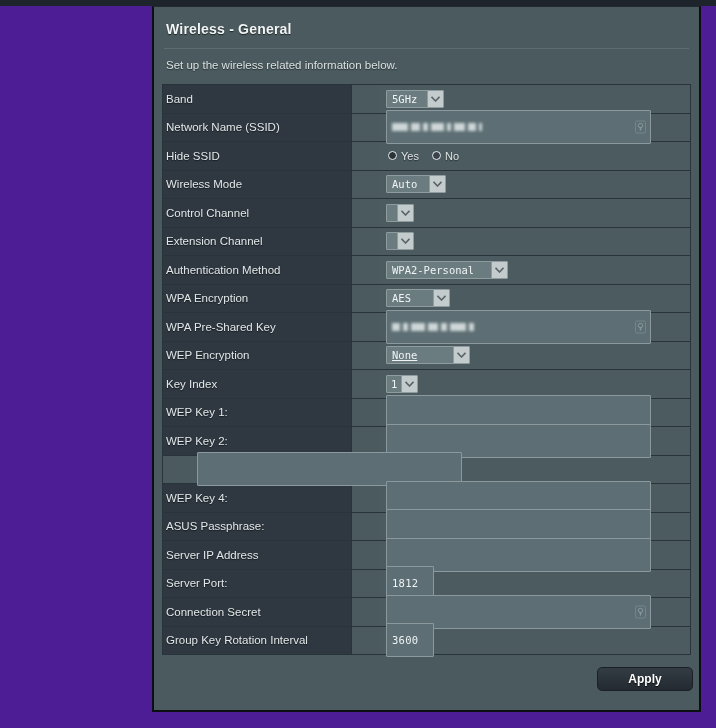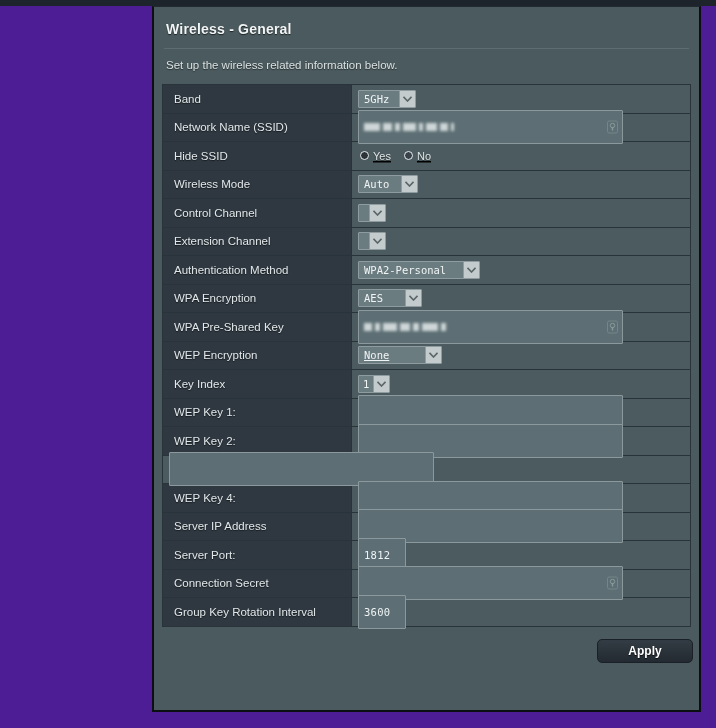--- a/index.html
+++ b/index.html
@@ -63,33 +63,34 @@
     align-items: stretch;
     height: 28.5px;
     border-bottom: 1px solid #29333a;
   }
   .row .label {
     width: 189px;
     flex: 0 0 189px;
     background: #2f3840;
     display: flex;
     align-items: center;
-    padding-left: 11px;
+    padding-left: 3px;
     font-size: 11.5px;
     color: #e2e8ea;
     text-shadow: 0 1px 1px rgba(0,0,0,.55);
     border-right: 1px solid #29333a;
     white-space: nowrap;
   }
   .row .value {
     flex: 1 1 auto;
     background: #4c5b5f;
     display: flex;
     align-items: center;
     padding-left: 6px;
+    margin-left: 28px;
   }
   
   .sel {
     display: inline-flex;
     align-items: stretch;
     height: 18px;
     background: #6b7c80;
     border: 1px solid #8e9c9f;
     border-radius: 1px;
   }
@@ -156,21 +157,21 @@
     border: 1px solid #7e8d90;
     border-radius: 2px;
     display: flex;
     align-items: center;
     justify-content: center;
     opacity: .75;
   }
   .tf .eye svg { display: block; }
   
   .radios { display: flex; align-items: center; gap: 13px; padding-left: 2px; }
-  .radio { display: flex; align-items: center; gap: 4px; text-decoration: underline; }
+  .radio { display: flex; align-items: center; gap: 4px; }
   .dot {
     width: 9px; height: 9px; border-radius: 50%;
     background: #2b3238;
     border: 1.5px solid #e8eef0;
   }
   .dot.on { background: #39424a; }
   .radio span {
     font-size: 11px;
     color: #dde4e6;
     text-shadow: 0 1px 1px rgba(0,0,0,.5);
@@ -402,20 +403,28 @@
         </div>
         <div class="row">
           <div class="label">WEP Key 4:</div>
           <div class="value">
             <span class="tf wide">
               <span class="tftext"></span>
             </span>
           </div>
         </div>
         <div class="row">
+          <div class="label">ASUS Passphrase:</div>
+          <div class="value">
+            <span class="tf wide">
+              <span class="tftext"></span>
+            </span>
+          </div>
+        </div>
+        <div class="row">
           <div class="label">Server IP Address</div>
           <div class="value">
             <span class="tf wide">
               <span class="tftext"></span>
             </span>
           </div>
         </div>
         <div class="row">
           <div class="label">Server Port:</div>
           <div class="value">

